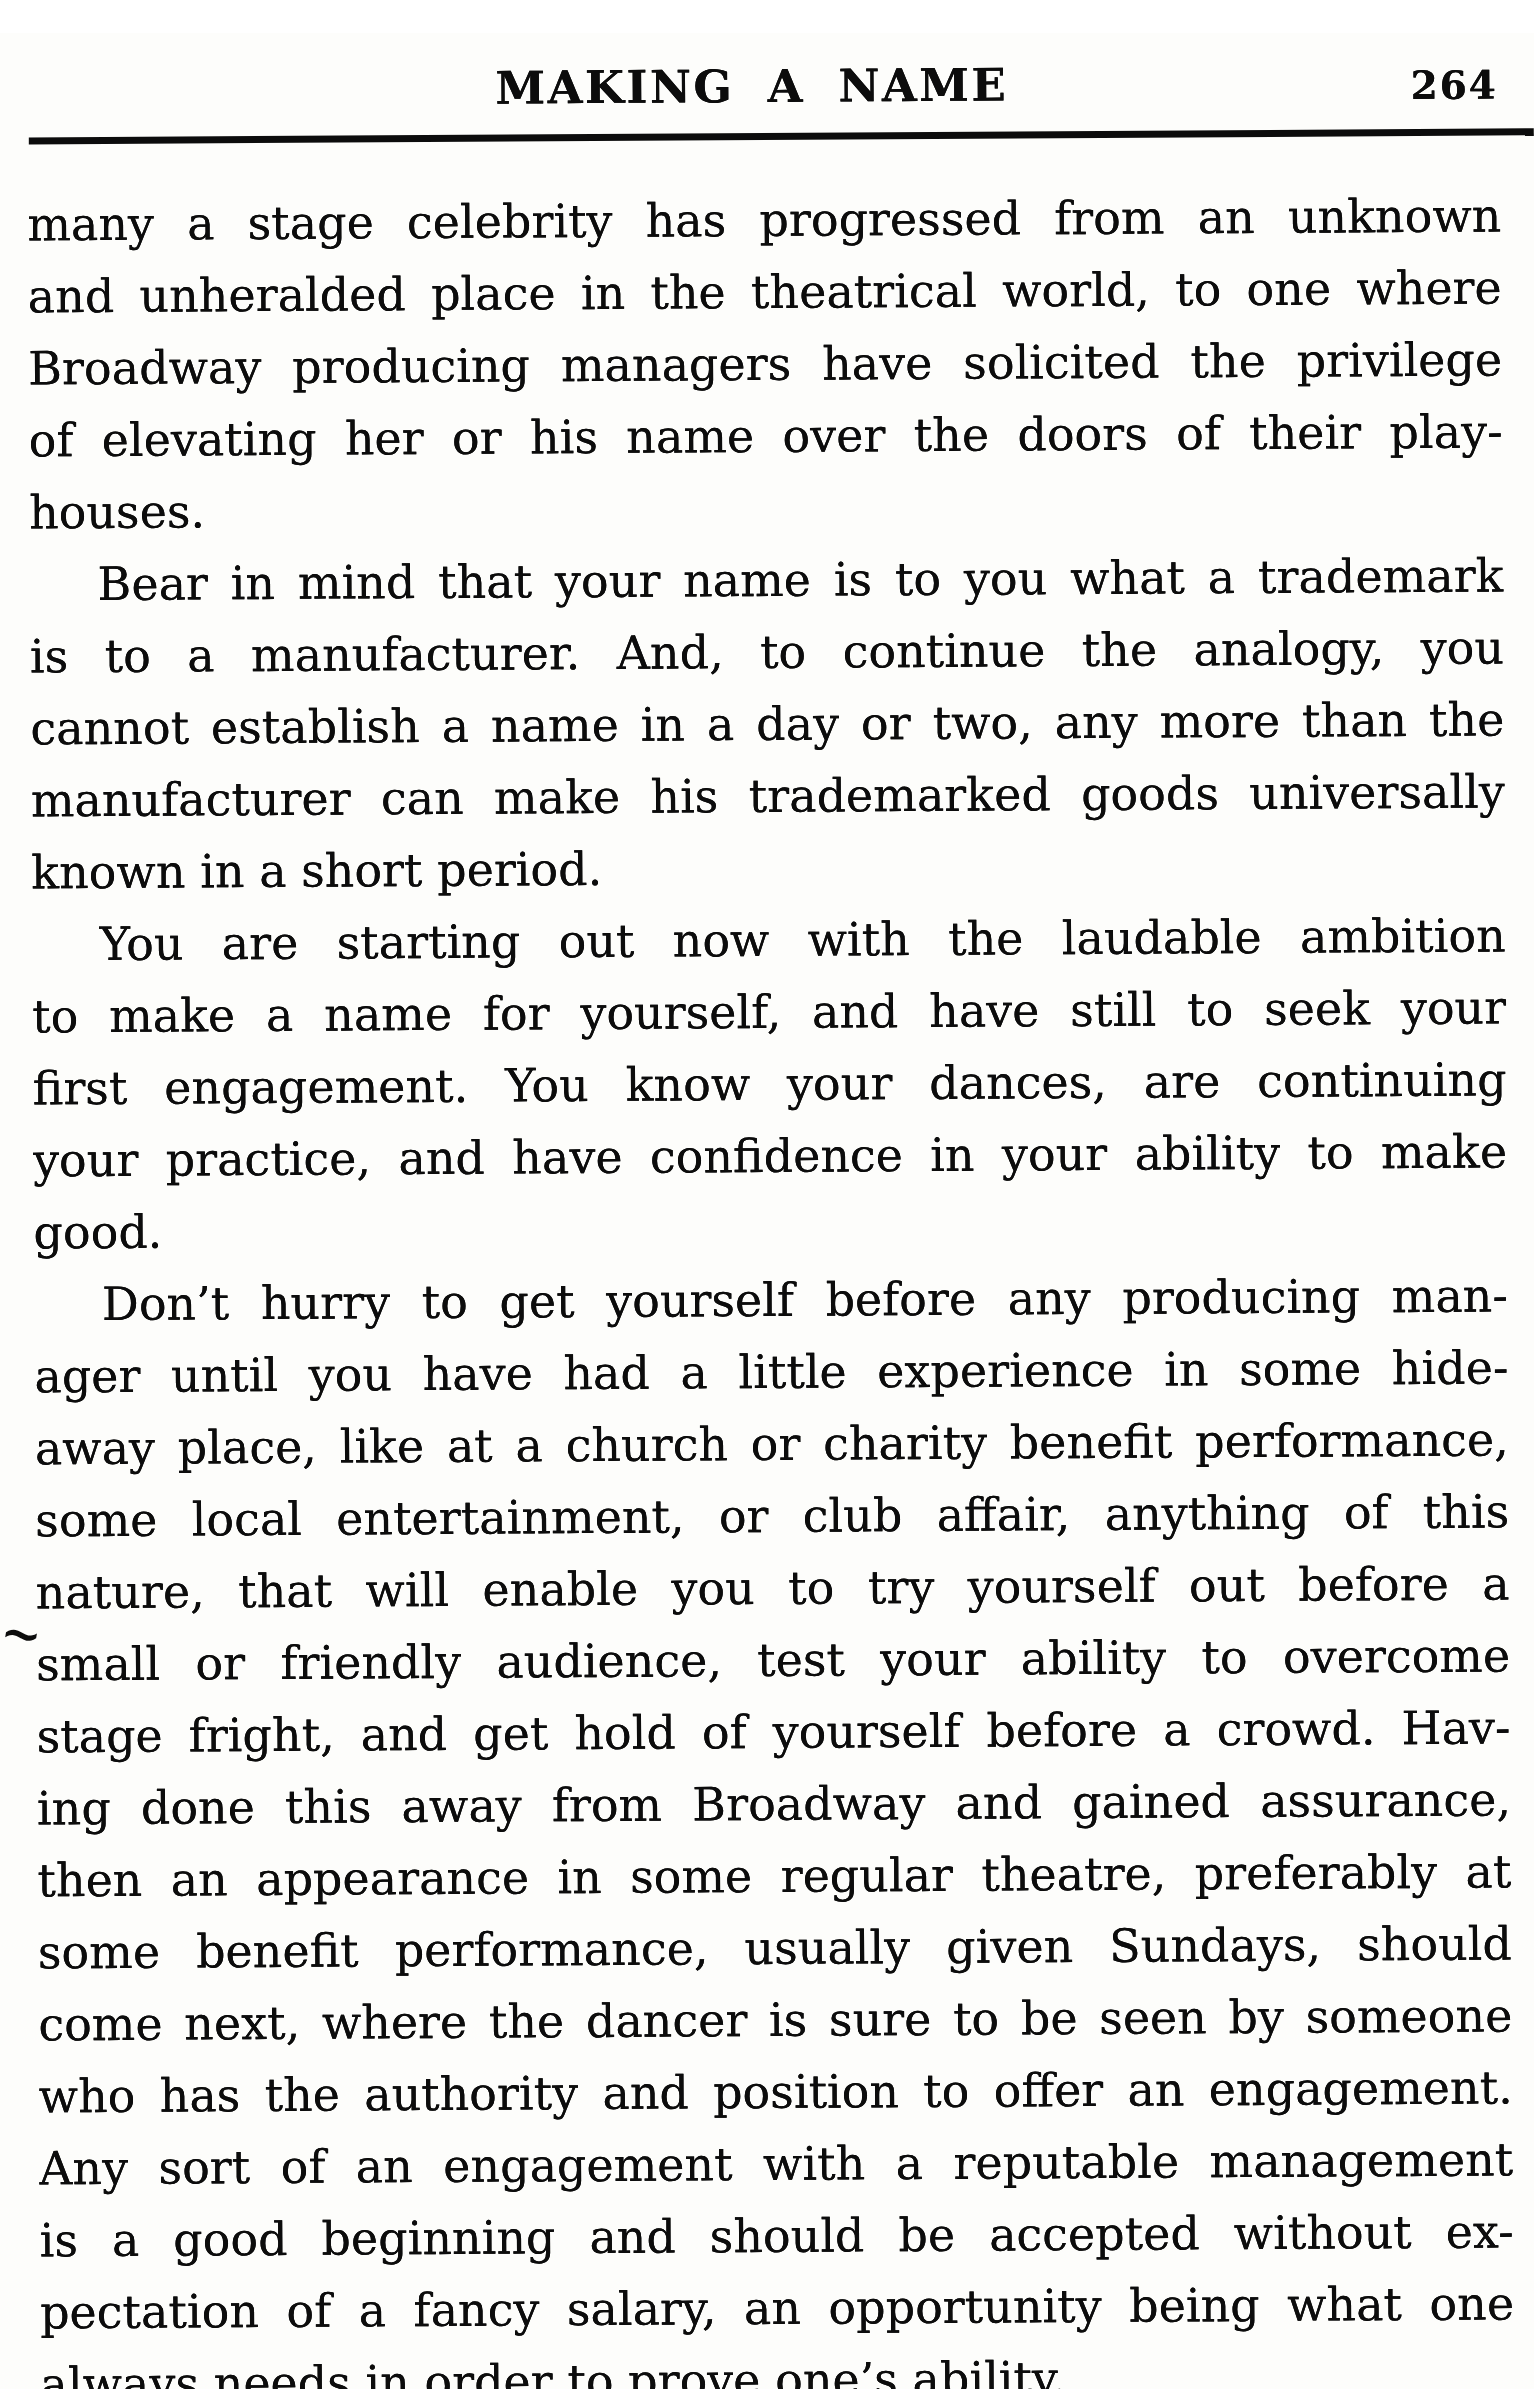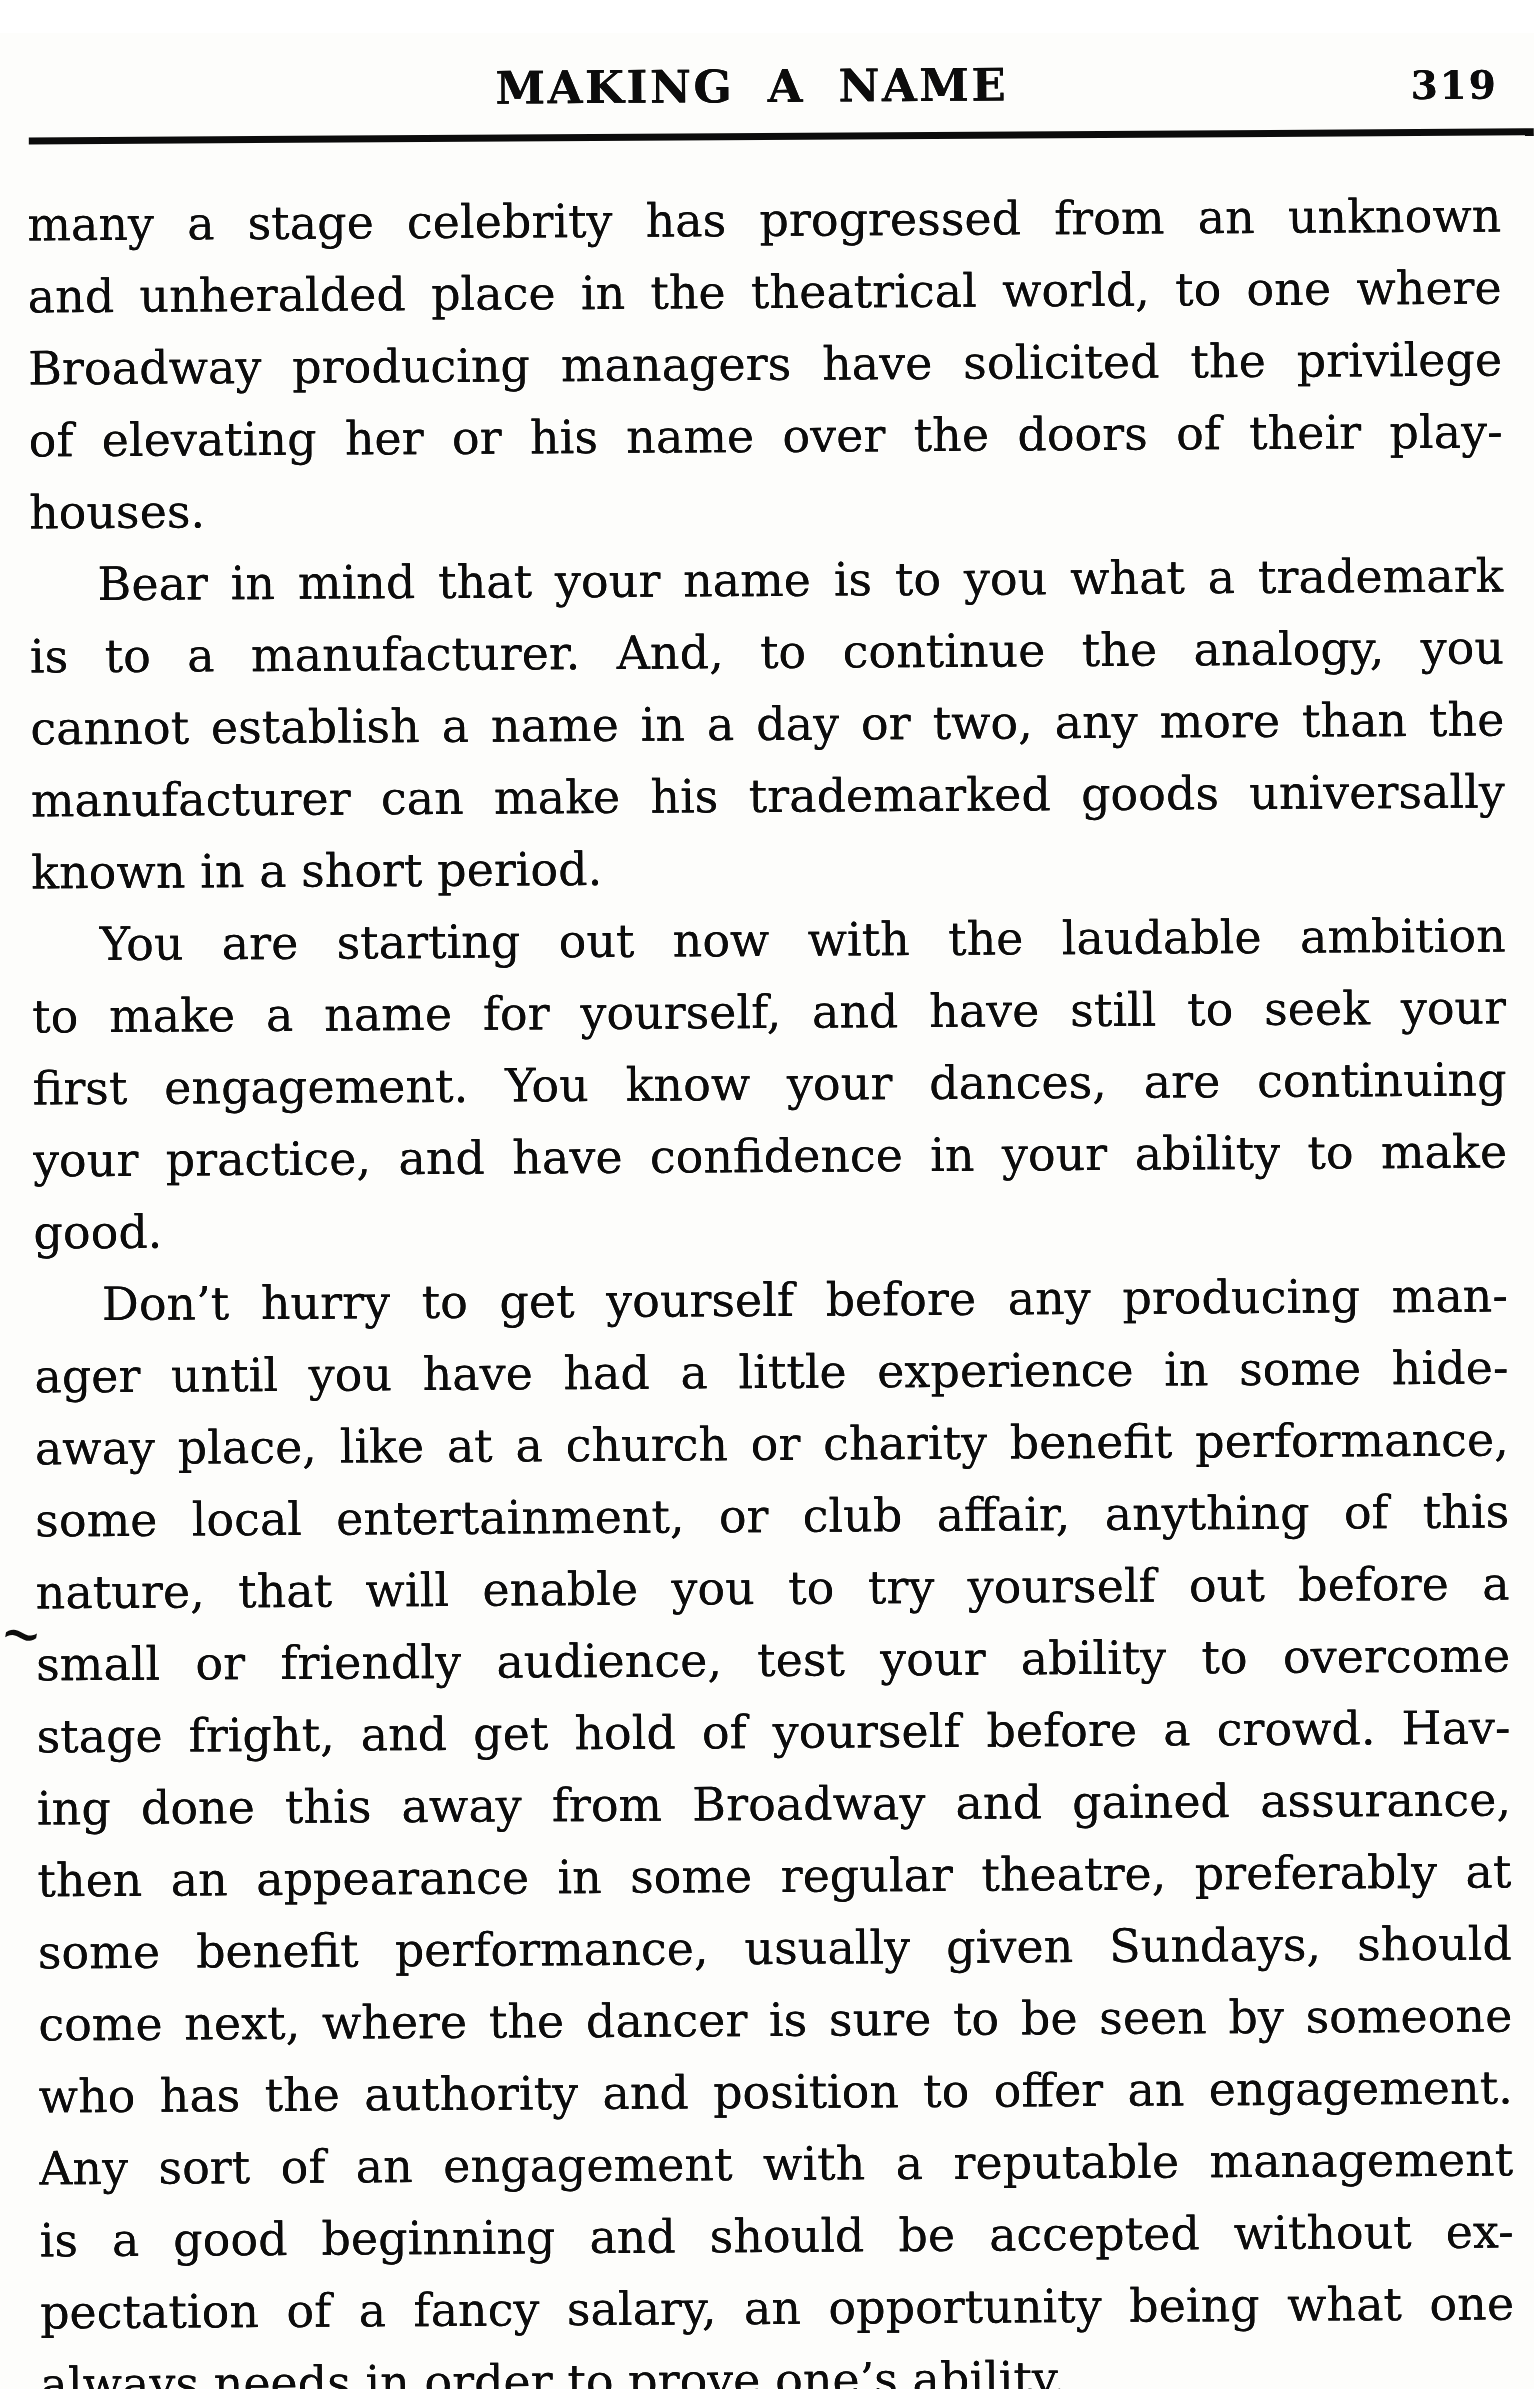--- a/index.html
+++ b/index.html
@@ -95,21 +95,21 @@
     color: var(--ink, #0b0b0b);
   }
 </style>
 </head>
 <body>
 
 <div class="page" style="--paper: #fdfdfb; --ink: #0c0c0c;">
   <div class="scan-tilt">
     <header class="running-header">
       <span class="title">MAKING A NAME</span>
-      <span class="pagenum">319</span>
+      <span class="pagenum">264</span>
     </header>
     <div class="header-rule"></div>
     <main class="page-body">
         <div class="paragraph">
           <div class="text-line">many a stage celebrity has progressed from an unknown</div>
           <div class="text-line">and unheralded place in the theatrical world, to one where</div>
           <div class="text-line">Broadway producing managers have solicited the privilege</div>
           <div class="text-line">of elevating her or his name over the doors of their play-</div>
           <div class="text-line last">houses.</div>
         </div>

